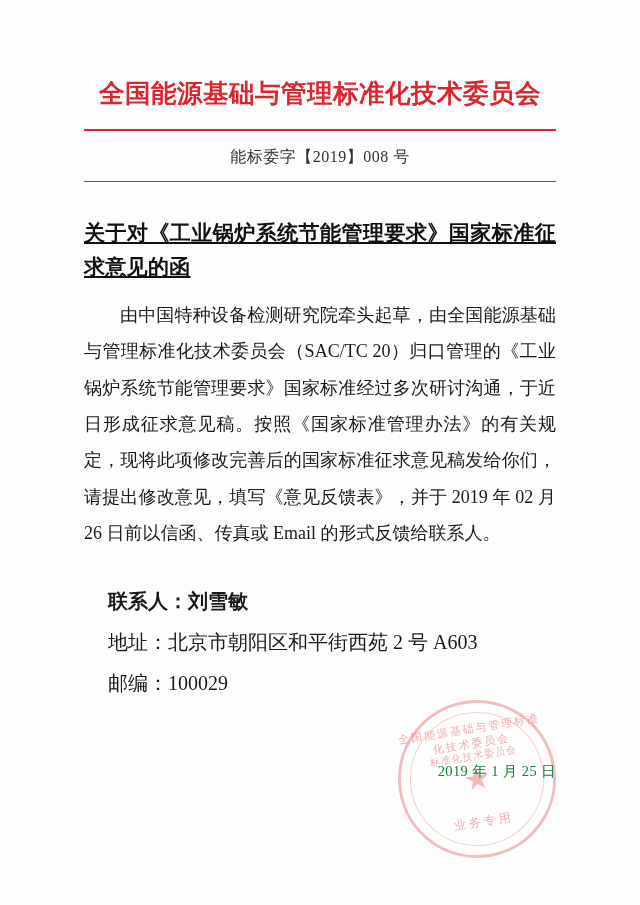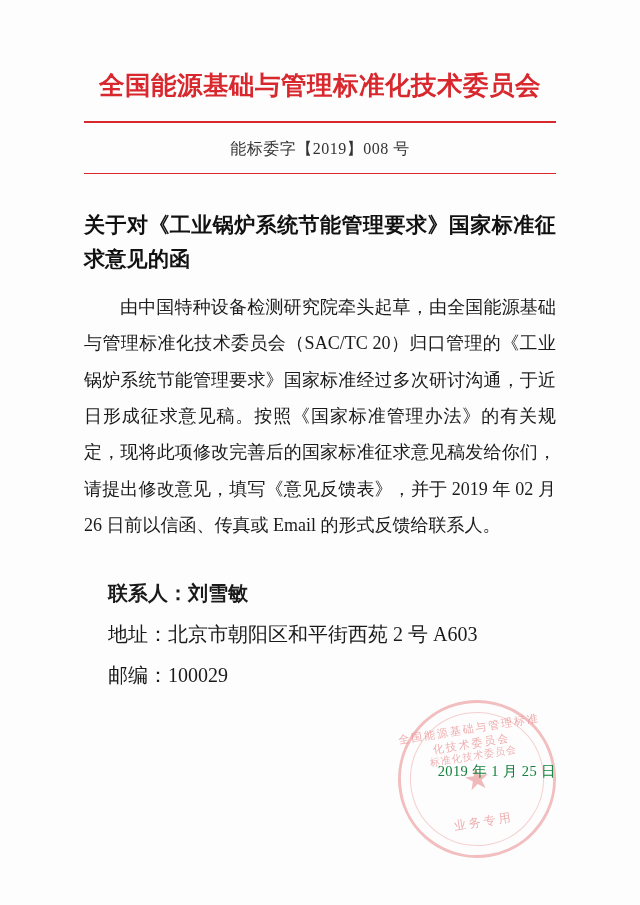--- a/index.html
+++ b/index.html
@@ -14,21 +14,21 @@
     color: #1a1a1a;
     overflow: hidden;
     position: relative;
   }
   .page {
     position: relative;
     width: 640px;
     height: 905px;
     background: #fdfdfd;
     box-sizing: border-box;
-    padding: 0 84px;
+    padding: 8px 84px;
   }
   .masthead {
     text-align: center;
     padding-top: 70px;
   }
   .masthead-title {
     color: #d9272e;
     font-family: "DejaVu Serif", "Liberation Serif", serif;
     font-weight: bold;
     font-size: 25.5px;
@@ -57,20 +57,21 @@
   }
   .doc-title {
     margin-top: 34px;
     font-size: 21px;
     font-weight: bold;
     line-height: 1.65;
     color: #111;
     letter-spacing: 0.3px;
     text-align: justify;
     text-align-last: left;
+    text-decoration: underline;
   }
   .salutation {
     margin-top: 40px;
     font-size: 14.5px;
     line-height: 1.6;
     color: #1a1a1a;
   }
   .body-para {
     margin-top: 12px;
     font-size: 18px;

